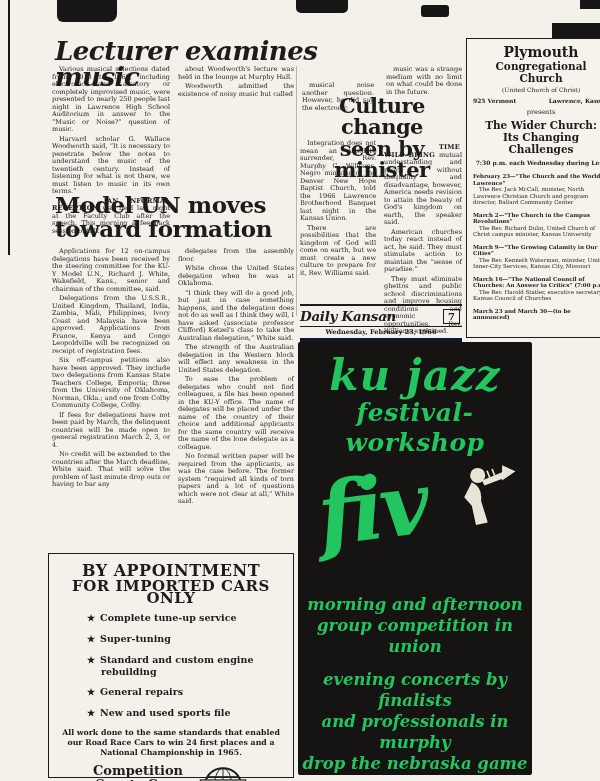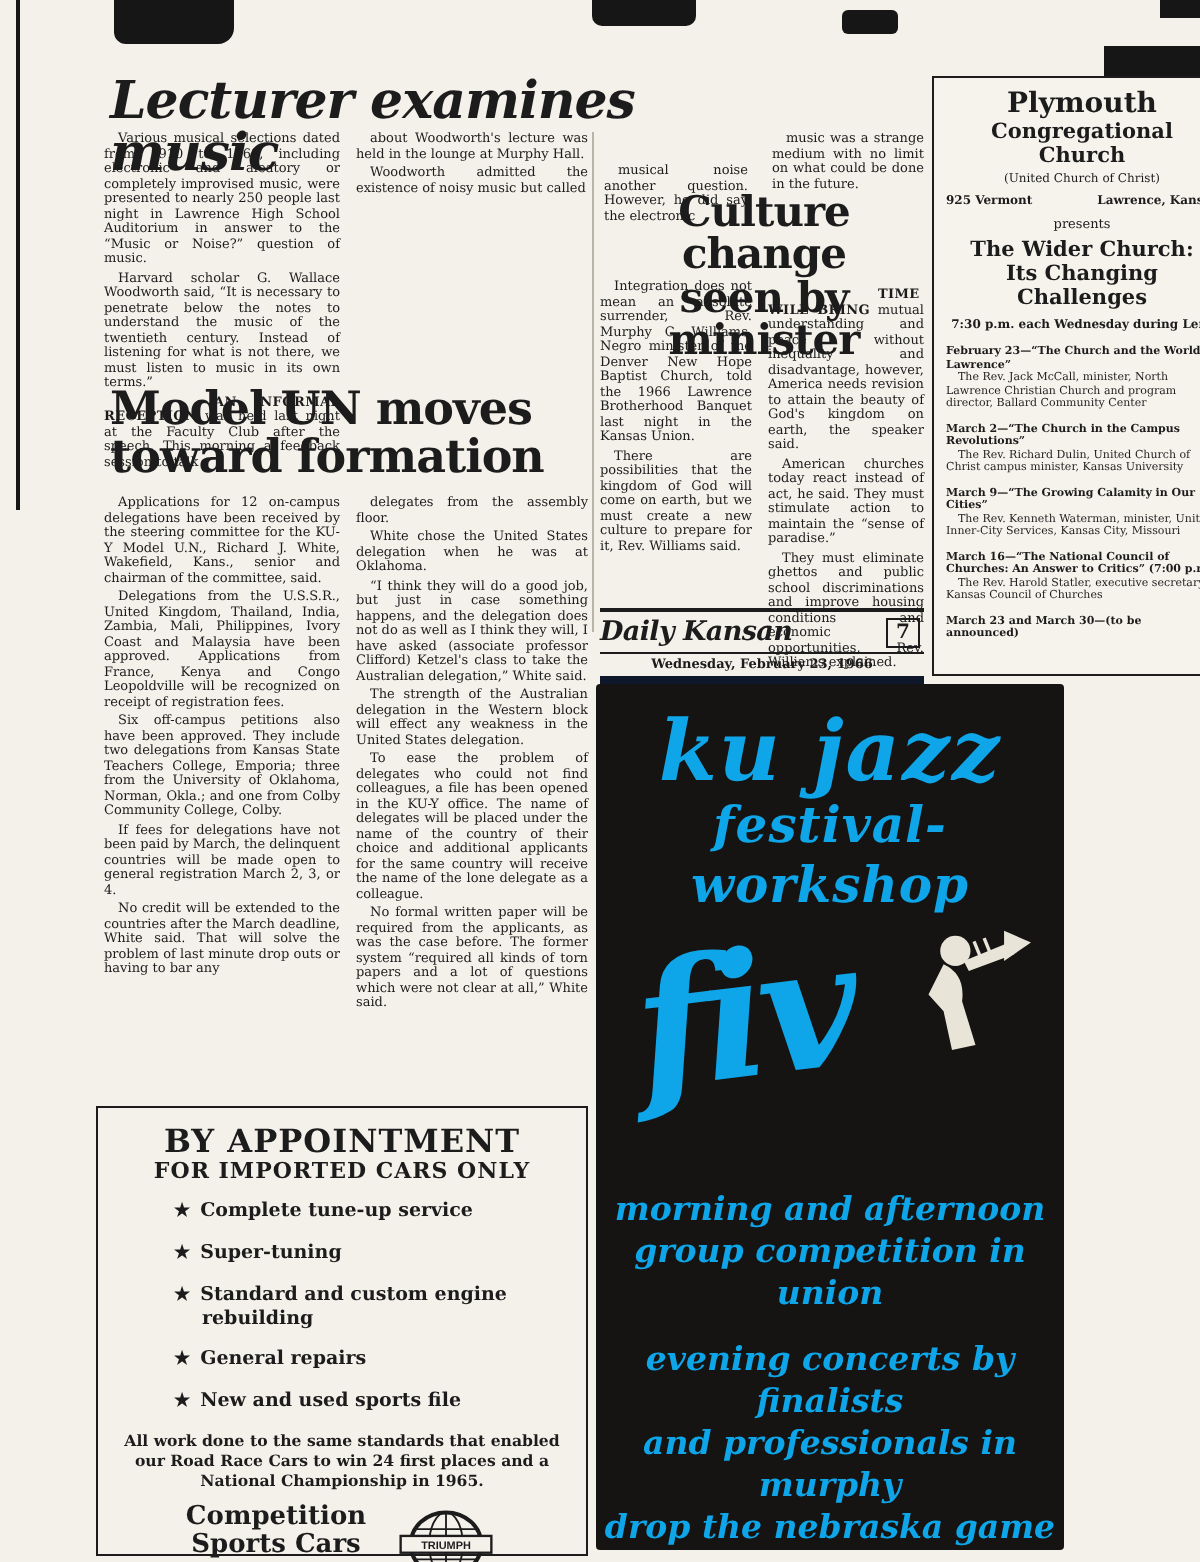--- a/index.html
+++ b/index.html
@@ -27,30 +27,30 @@
   .ch-entry{text-align:left;margin-top:6px;}
   .ch-entry .t{font-size:5.5px;font-weight:bold;line-height:6.5px;}
   .ch-entry .d{font-size:5.5px;line-height:6.5px;text-indent:6px;}
   
   .mast{border-top:2px solid #1c1c1c;border-bottom:5px solid #0f172a;}
   .mast .row{display:flex;align-items:center;justify-content:space-between;border-bottom:1px solid #1c1c1c;padding:2px 2px 2px 0;}
   .mast .nm{font-size:13.5px;font-weight:bold;font-style:italic;letter-spacing:-0.3px;}
   .mast .pg{border:1px solid #1c1c1c;font-size:10px;font-weight:bold;padding:0 4px;line-height:13px;}
   .mast .dt{text-align:center;font-size:6.5px;line-height:11px;font-weight:bold;}
   
-  .jazz{background:#151413;color:#0ea5e9;text-align:center;box-sizing:border-box;padding-top:12px;border-radius:2px;}
+  .jazz{background:#151413;color:#22c55e;text-align:center;box-sizing:border-box;padding-top:12px;border-radius:2px;}
   .jz-t1{font-size:42px;font-weight:bold;font-style:italic;line-height:44px;letter-spacing:1px;}
   .jz-t2{font-size:25px;font-weight:bold;font-style:italic;line-height:30px;letter-spacing:0.5px;}
   .jz-gfx{position:relative;height:128px;margin-top:2px;}
   .jz-script{position:absolute;left:20px;top:6px;font-size:86px;font-style:italic;font-weight:bold;line-height:86px;transform:rotate(-7deg);letter-spacing:-4px;}
   .jz-l{font-size:16.5px;font-weight:bold;font-style:italic;line-height:21px;}
   
   .svc{border:1px solid #1c1c1c;box-sizing:border-box;padding:8px 12px 6px;}
   .svc .t1{font-size:16px;font-weight:bold;text-align:center;line-height:18px;letter-spacing:0.5px;}
-  .svc .t2{font-size:11px;font-weight:bold;text-align:center;line-height:12px;letter-spacing:0.5px;}
+  .svc .t2{font-size:15px;font-weight:bold;text-align:center;line-height:12px;letter-spacing:0.5px;}
   .svc ul{list-style:none;margin:8px 0 0;padding:0 0 0 26px;}
   .svc li{font-size:9.5px;font-weight:bold;line-height:11px;margin:0 0 9px;text-indent:-14px;padding-left:14px;}
   .svc li .star{margin-right:5px;font-size:9px;}
   .svc .note{font-size:7.8px;font-weight:bold;line-height:10px;text-align:center;margin-top:2px;}
   .svc .bot{display:flex;justify-content:center;align-items:center;gap:14px;margin-top:6px;}
   .svc .comp{text-align:center;font-weight:bold;}
   .svc .comp .c1{font-size:13px;line-height:14px;}
   .svc .comp .ph{font-size:12px;line-height:14px;}
 </style>
 </head>

